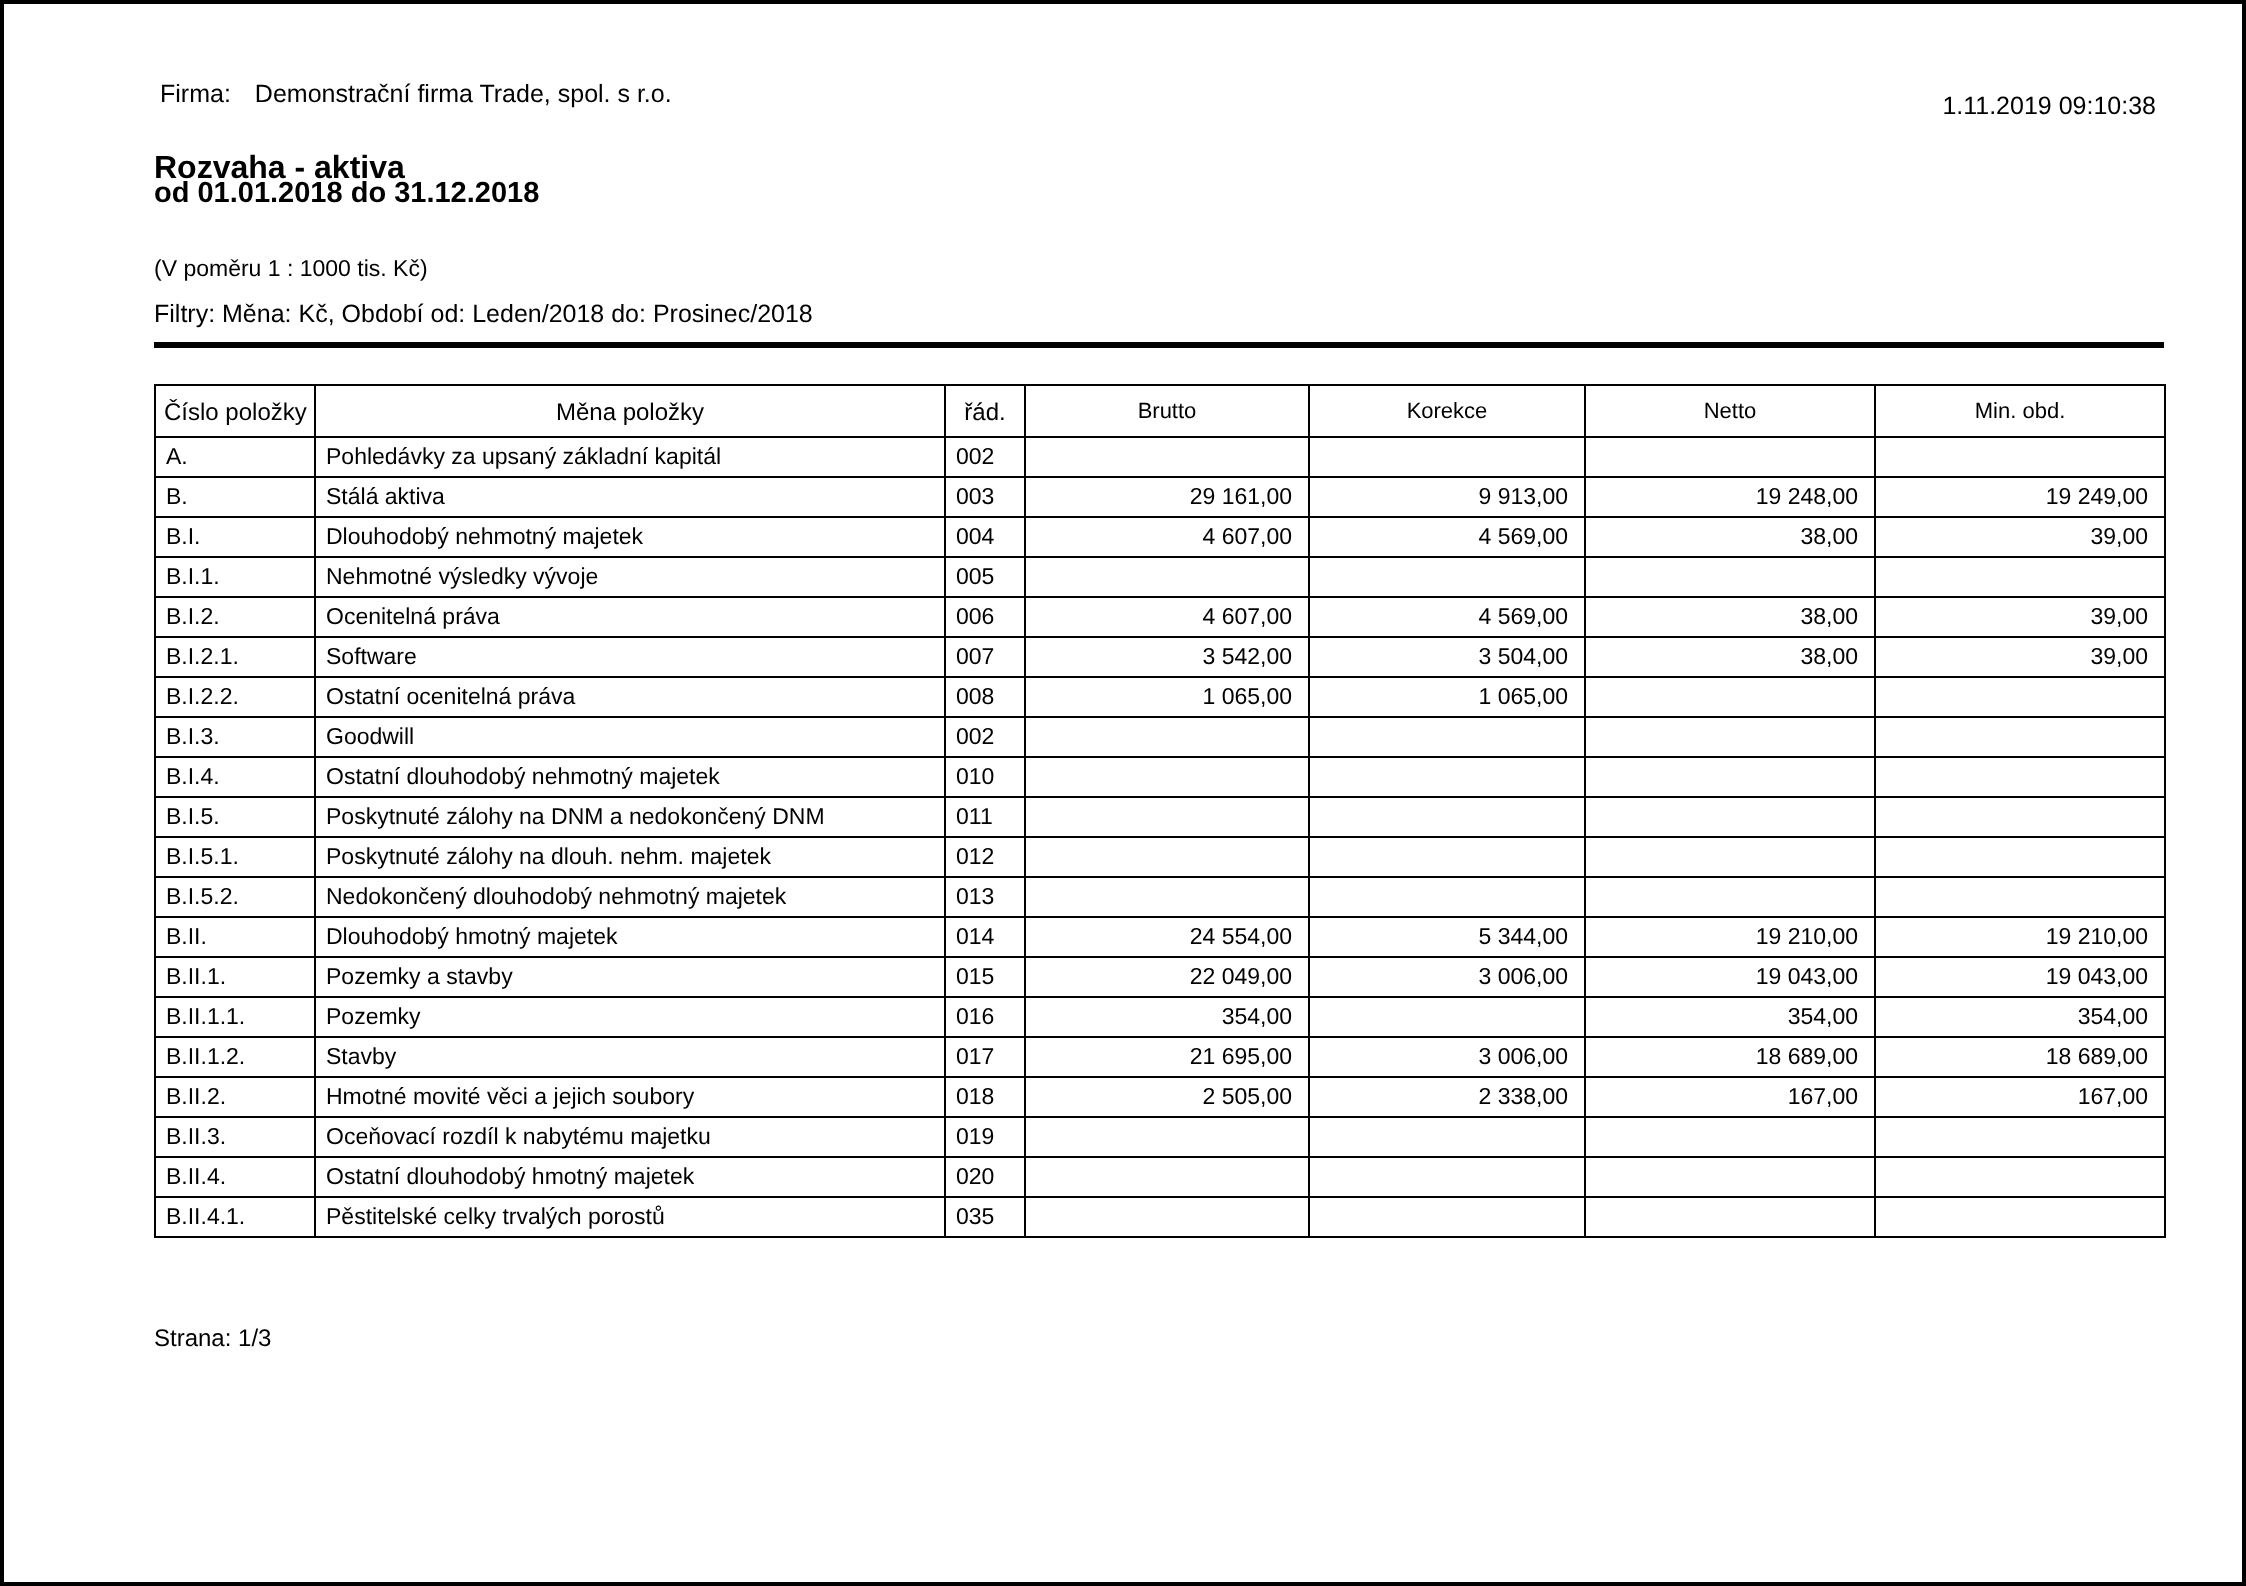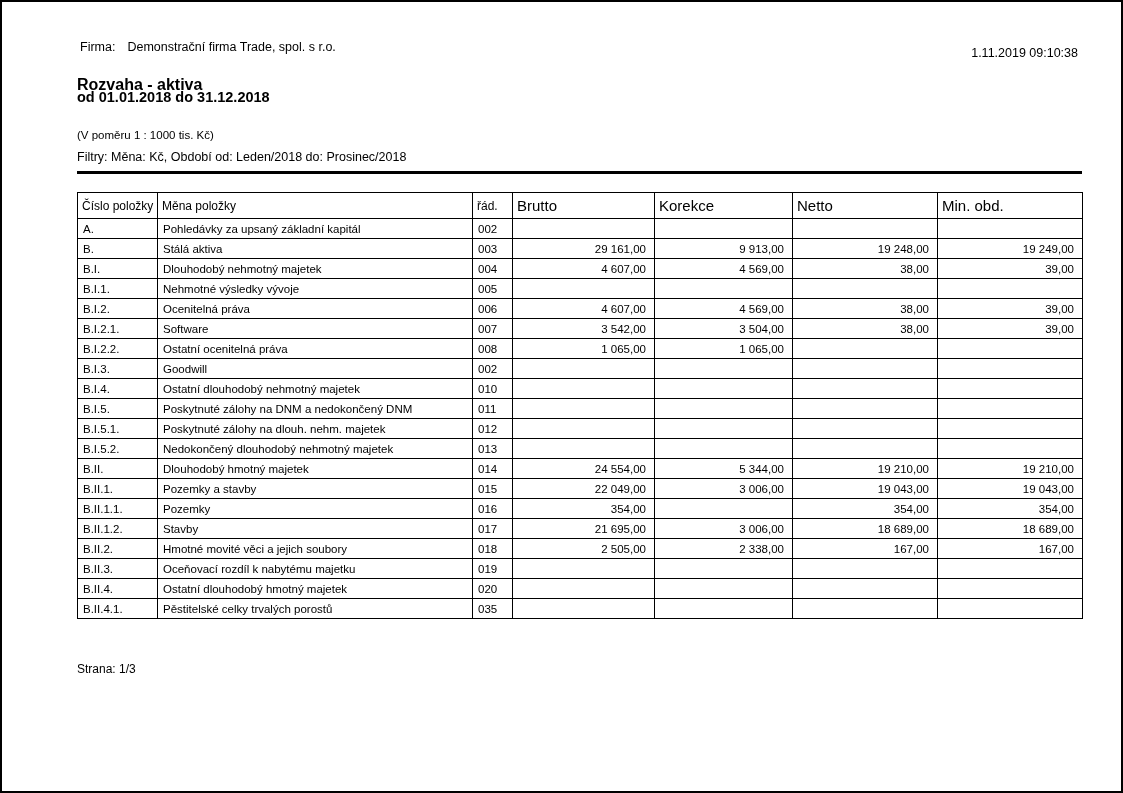--- a/index.html
+++ b/index.html
@@ -21,23 +21,23 @@
   .ratio    { top: 127px; font-size: 11.5px; }
   .filters  { top: 148px; font-size: 12.5px; }
   .rule { position: absolute; top: 169px; left: 75px; width: 1005px; height: 3px; background: #000000; }
   table.report {
     position: absolute; top: 190px; left: 75px;
     border-collapse: collapse; table-layout: fixed; width: 1005px;
   }
   .report th, .report td { border: 1px solid #000000; overflow: hidden; white-space: nowrap; }
   .report th {
     height: 26px; font-weight: normal; font-size: 12px;
-    text-align: left; padding: 2px 4px; vertical-align: middle;
+    text-align: center; padding: 2px 4px; vertical-align: middle;
   }
-  .report th.num { font-size: 15px; text-align: left; }
+  .report th.num { font-size: 11px; text-align: center; }
   .report td { height: 20px; font-size: 11.5px; padding: 1px 5px; vertical-align: middle; }
   .report td.num { text-align: right; padding-right: 8px; }
   .footer { top: 660px; font-size: 12px; }
 </style>
 </head>
 <body>
 
 <div class="topline">
   <span class="lbl">Firma:</span><span>Demonstrační firma Trade, spol. s r.o.</span>
 </div>

